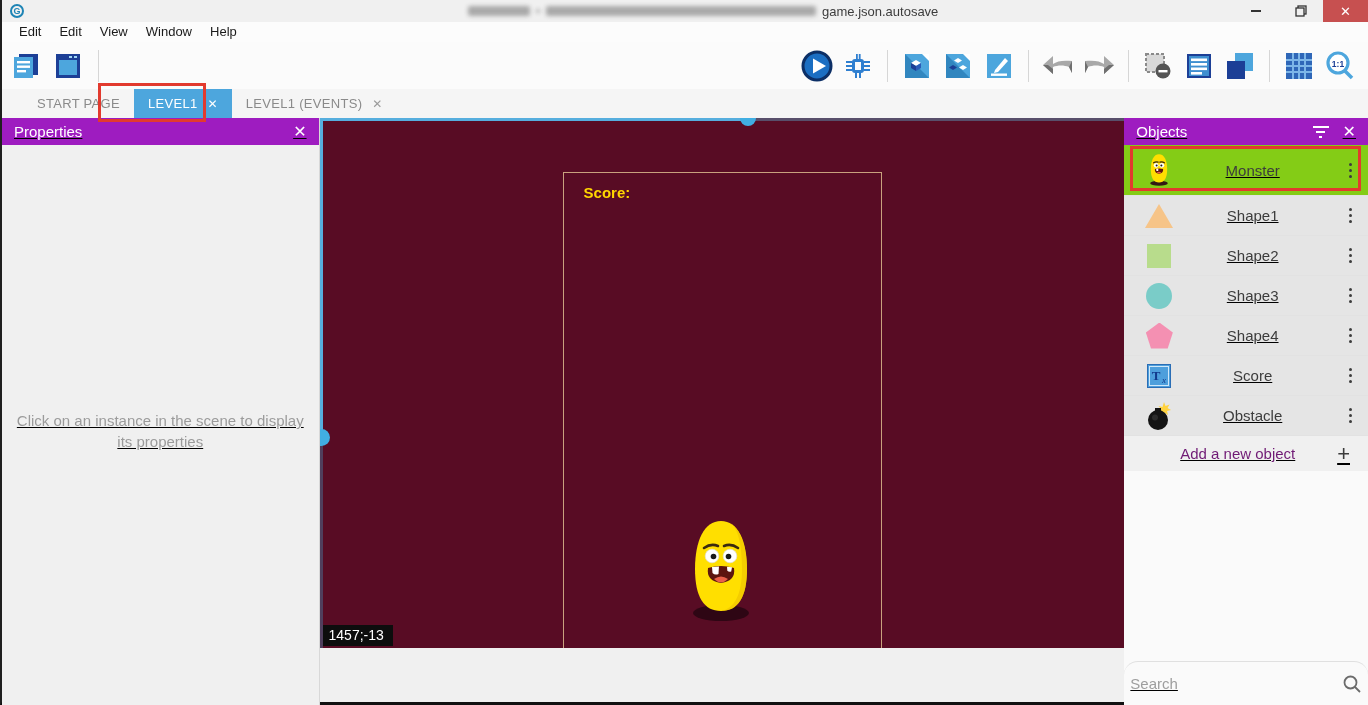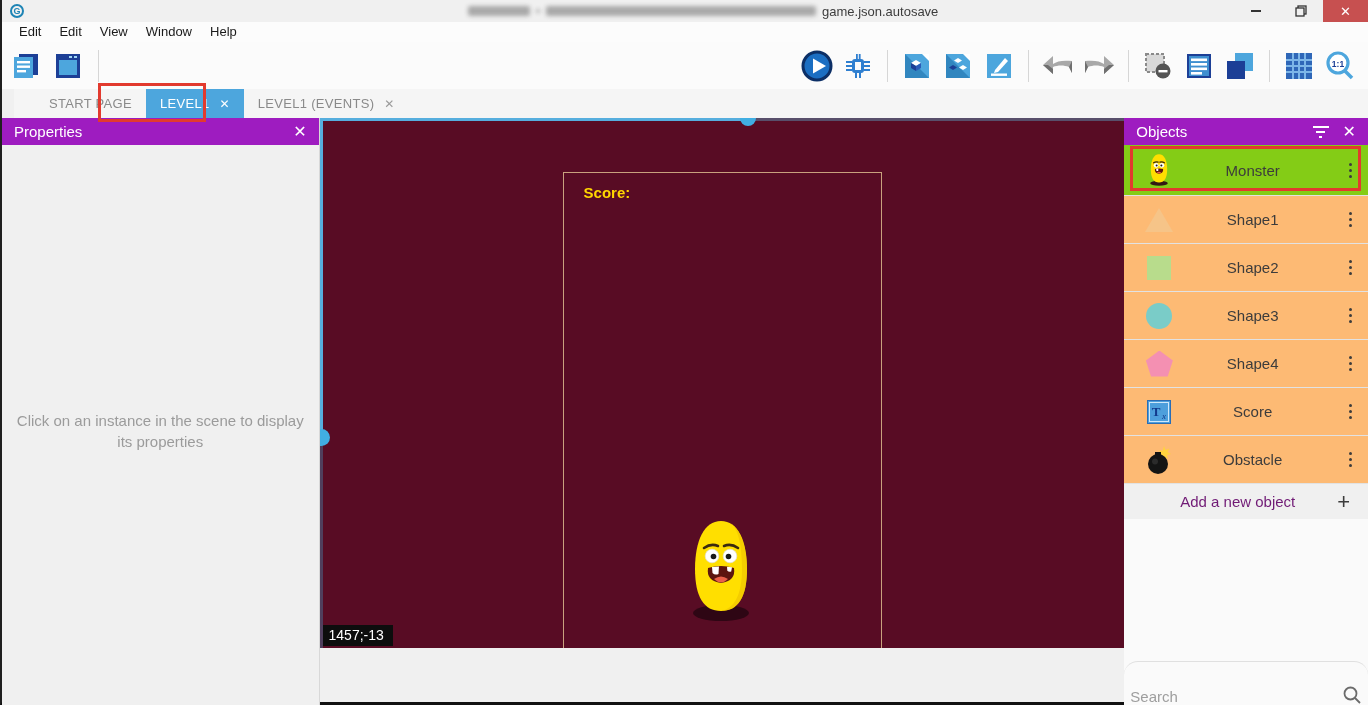--- a/index.html
+++ b/index.html
@@ -24,28 +24,28 @@
   .menu-item { font-size:13px; color:#1a1a1a; padding:0 9px; height:20px; line-height:20px; }
 
   
   .toolbar { height:47px; background:#fbfbfb; display:flex; align-items:center; padding:0 8px; }
   .tb-group { display:flex; align-items:center; gap:10px; }
   .tb-right { margin-left:auto; display:flex; align-items:center; gap:9px; padding-right:4px; }
   .tb-sep { width:1px; height:32px; background:#d6d6d6; margin:0 4px; }
   .tb-ic { width:32px; height:32px; display:flex; align-items:center; justify-content:center; }
 
   
-  .tabbar { height:29px; background:#f5f5f5; display:flex; align-items:stretch; padding-left:21px; position:relative;margin-left:12px; }
+  .tabbar { height:29px; background:#f5f5f5; display:flex; align-items:stretch; padding-left:21px; position:relative; }
   .tab { display:flex; align-items:center; gap:10px; padding:0 14px; font-size:13px; color:#8a8a8a; letter-spacing:.3px; }
   .tab.active { background:#4da6dd; color:#fff; }
   .tab .tab-close { font-size:12px; color:#9a9a9a; }
   .tab.active .tab-close { color:#fff; }
 
   
-  .main { display:flex; height:587px; }
+  .main { display:flex; height:587px;text-decoration:underline; }
 
   
   .props { width:318px; background:#f0f0f0; display:flex; flex-direction:column; border-right:1px solid #d8d8d8; }
   .panel-head { height:27px; background:#9e1cc0; color:#fff; display:flex; align-items:center; padding:0 12px; font-size:15px; }
   .panel-head .head-x { margin-left:auto; font-size:16px; color:#fff; }
   .props-body { flex:1; display:flex; align-items:center; justify-content:center;margin-top:12px; }
   .props-msg { width:300px; text-align:center; font-size:15px; color:#9b9b9b; line-height:1.4; }
 
   
   .canvas { position:relative; width:806px; height:530px; background:#580c24; overflow:hidden; }
@@ -56,31 +56,31 @@
   .sb-v-gray { position:absolute; left:0; top:320px; width:3px; bottom:0; background:#503f5d; }
   .sb-v-thumb { position:absolute; left:-7px; top:311px; width:17px; height:17px; border-radius:50%; background:#41aee2; }
   .game-frame { position:absolute; left:243px; top:54px; width:319px; height:477px; border:1px solid #c9a27e; }
   .score-text { position:absolute; left:20px; top:11px; color:#ffd700; font-size:15px; font-weight:bold; }
   .monster-wrap { position:absolute; left:366px; top:399px; width:70px; height:108px; }
   .coords { position:absolute; left:3px; bottom:2px; background:#0d0d0d; color:#fff; font-size:14px; padding:2px 9px 3px 6px; }
 
   
   .objects { width:244px; background:#fafafa; display:flex; flex-direction:column; position:relative; }
   .obj-rows { }
-  .obj-row { height:48px; display:flex; align-items:center; background:#fdba74; border-bottom:1px solid #e2e2e2; padding:0 8px 0 18px; }
+  .obj-row { height:40px; display:flex; align-items:center; background:#e5e5e5; border-bottom:1px solid #e2e2e2; padding:0 8px 0 18px; }
   .obj-row.selected { background:#84cc16; height:51px; }
   .obj-thumb { width:34px; display:flex; align-items:center; justify-content:center; }
   .obj-label { flex:1; text-align:center; font-size:15px; color:#3c3c3c; margin-right:12px; }
   .dots { display:flex; flex-direction:column; gap:3px; padding:4px 8px; }
   .dots i { width:3px; height:3px; border-radius:50%; background:#3c3c3c; }
   .add-row { height:35px; display:flex; align-items:center; background:#f0f0f0; padding:0 14px; }
   .add-label { flex:1; text-align:center; font-size:15px; color:#701a75; }
   .add-plus { font-size:22px; color:#3c3c3c; line-height:1; padding-right:4px; }
   .obj-spacer { flex:1; background:#fafafa; }
-  .search-bar { height:44px; border-top:1px solid #e0e0e0; background:#fafafa; display:flex; align-items:flex-end; padding:0 6px;border-radius:14px; }
+  .search-bar { height:44px; border-top:1px solid #e0e0e0; background:#fafafa; display:flex; align-items:center; padding:0 6px;border-radius:14px; }
   .search-input { flex:1; border:none; outline:none; background:transparent; font-size:15px; color:#3c3c3c; font-family:"Liberation Sans", sans-serif; }
   .search-input::placeholder { color:#9e9e9e; }
 
   
   .thumb-triangle { width:0; height:0; border-left:14px solid transparent; border-right:14px solid transparent; border-bottom:24px solid #f6c488; }
   .thumb-square { width:24px; height:24px; background:#b8dc8c; }
   .thumb-circle { width:26px; height:26px; border-radius:50%; background:#7accc8; }
   .thumb-pentagon { width:27px; height:26px; background:#f490b2; clip-path:polygon(50% 0, 100% 38%, 81% 100%, 19% 100%, 0 38%); }
 
   

